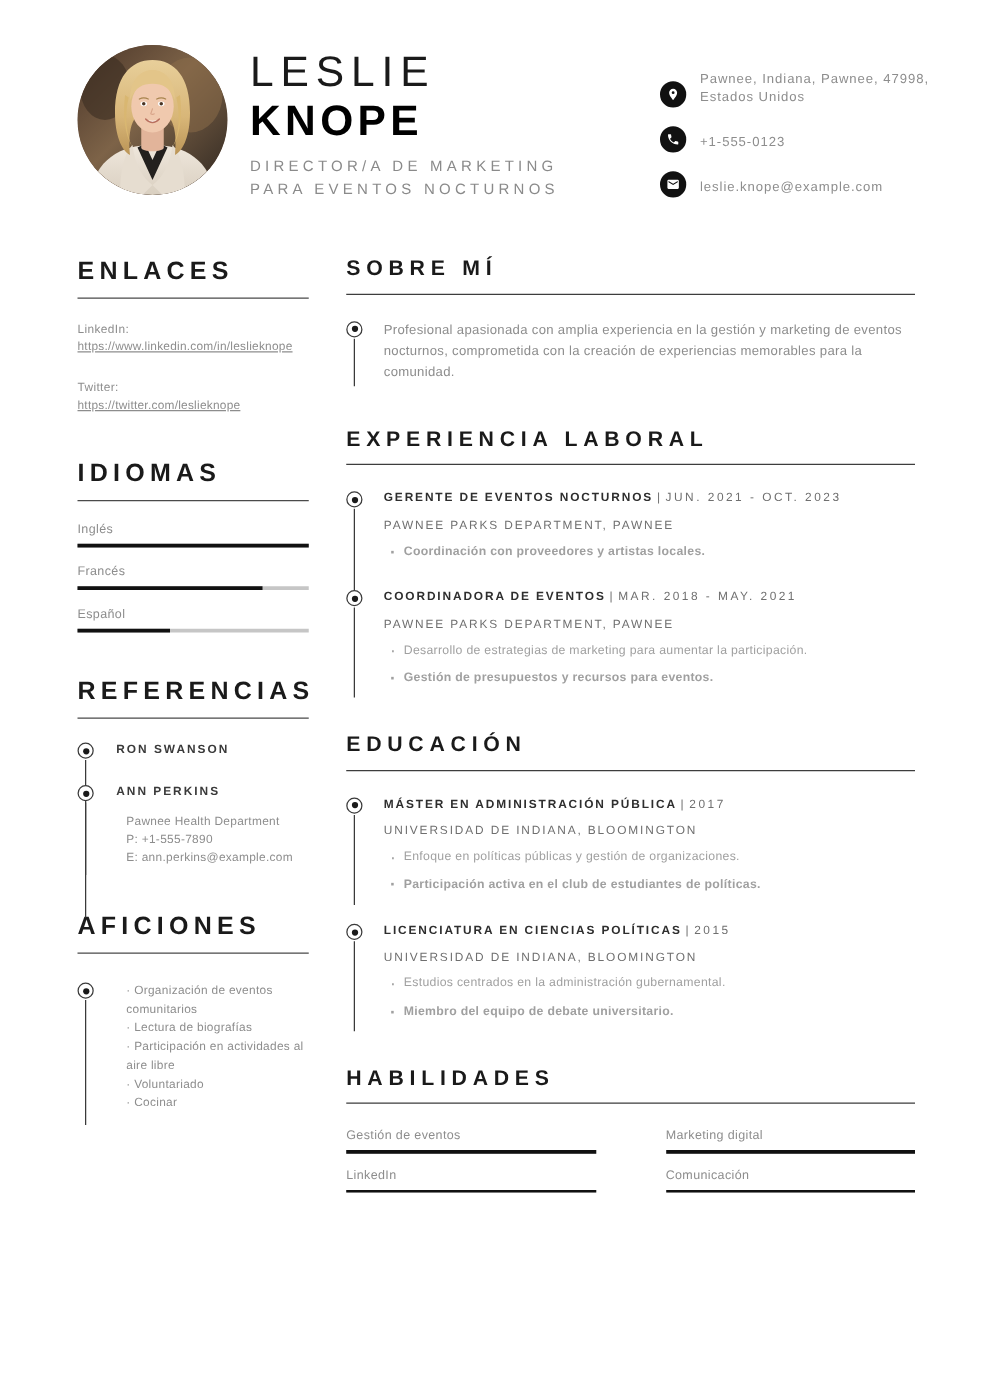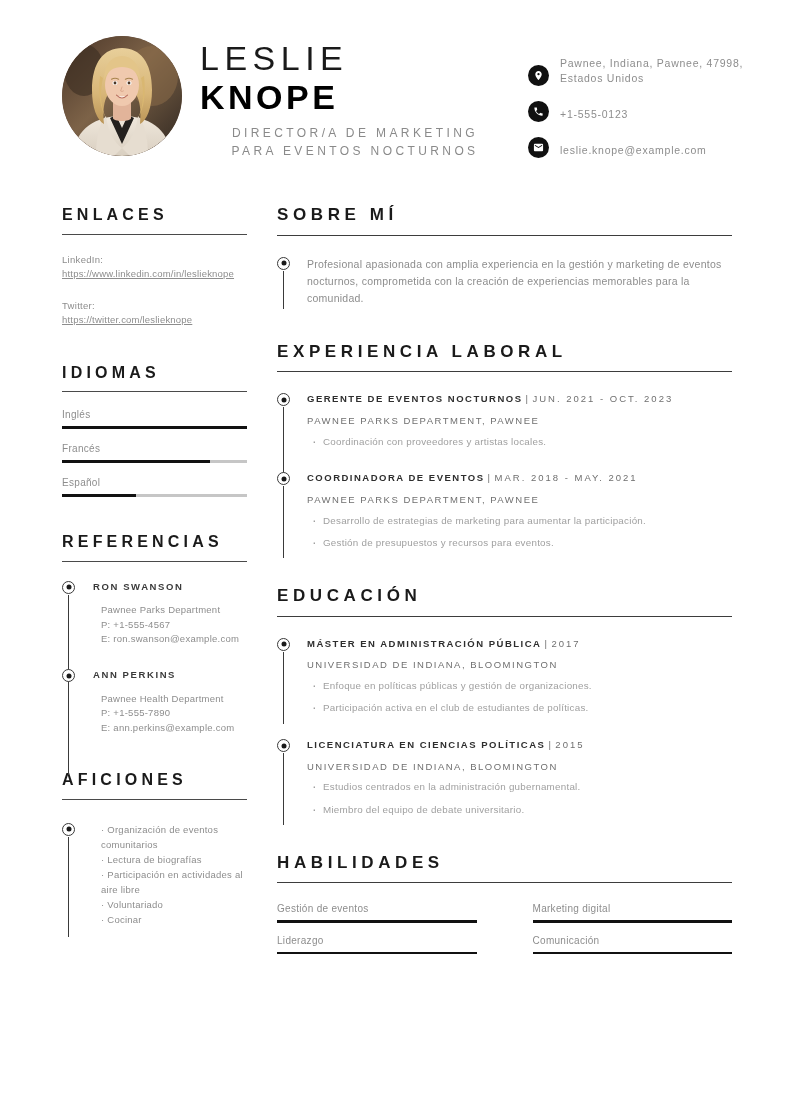--- a/index.html
+++ b/index.html
@@ -63,21 +63,20 @@
     line-height: 1.12;
     white-space: nowrap;
   }
   .job-title {
     margin-top: 9px;
     font-size: 12px;
     font-weight: 400;
     letter-spacing: 3.4px;
     color: #8a8a8a;
     line-height: 1.48;
-    text-align: center;
   }
 
   .contact-block {
     position: absolute;
     left: 528px; top: 54px;
     width: 230px;
   }
   .contact-row {
     display: flex;
     align-items: flex-end;
@@ -113,21 +112,21 @@
   }
   .col-right {
     position: absolute;
     left: 277px; top: 206px;
     width: 455px;
   }
 
   
   .sec { margin-bottom: 0; }
   .sec-title {
-    font-size: 16px;
+    font-size: 20px;
     font-weight: 700;
     letter-spacing: 4.2px;
     color: #1a1a1a;
     line-height: 1.1;
   }
   .col-right .sec-title {
     font-size: 17px;
     letter-spacing: 4.6px;
   }
   .sec-rule {
@@ -268,21 +267,21 @@
   .entry-bullets { margin-top: 7px; list-style: none; }
   .entry-bullets li {
     position: relative;
     padding-left: 16px;
     font-size: 9.8px;
     color: #a0a0a0;
     letter-spacing: 0.25px;
     line-height: 1.5;
     margin-bottom: 8px;
   }
-  .entry-bullets li:last-child { margin-bottom: 0; }
+  .entry-bullets li:last-child { margin-bottom: 0; font-weight: bold; }
   .entry-bullets li::before {
     content: "\00B7";
     position: absolute;
     left: 5px; top: -2px;
     font-size: 14px;
     color: #a0a0a0;
     line-height: 1.2;
   }
 
   
@@ -468,25 +467,20 @@
     <div class="sec">
       <div class="sec-title">REFERENCIAS</div>
       <div class="sec-rule"></div>
 
       <div class="ref-list">
 
         <div class="ref-item">
           <span class="tl-marker"></span>
           <span class="tl-line" style="height:92px;"></span>
           <div class="ref-name">RON SWANSON</div>
-          <div class="ref-body">
-            <div>Pawnee Parks Department</div>
-            <div>P: +1-555-4567</div>
-            <div>E: ron.swanson@example.com</div>
-          </div>
         </div>
 
         <div class="ref-item">
           <span class="tl-marker"></span>
           <span class="tl-line" style="height:92px;"></span>
           <div class="ref-name">ANN PERKINS</div>
           <div class="ref-body">
             <div>Pawnee Health Department</div>
             <div>P: +1-555-7890</div>
             <div>E: ann.perkins@example.com</div>
@@ -616,21 +610,21 @@
             <div class="skill-fill" id="skill-fill-0" style="width: 100%;"></div>
           </div>
         </div>
         <div class="skill-item">
           <div class="skill-name">Marketing digital</div>
           <div class="skill-track">
             <div class="skill-fill" id="skill-fill-1" style="width: 100%;"></div>
           </div>
         </div>
         <div class="skill-item">
-          <div class="skill-name">Liderazgo</div>
+          <div class="skill-name">LinkedIn</div>
           <div class="skill-track">
             <div class="skill-fill" id="skill-fill-2" style="width: 100%;"></div>
           </div>
         </div>
         <div class="skill-item">
           <div class="skill-name">Comunicación</div>
           <div class="skill-track">
             <div class="skill-fill" id="skill-fill-3" style="width: 100%;"></div>
           </div>
         </div>

